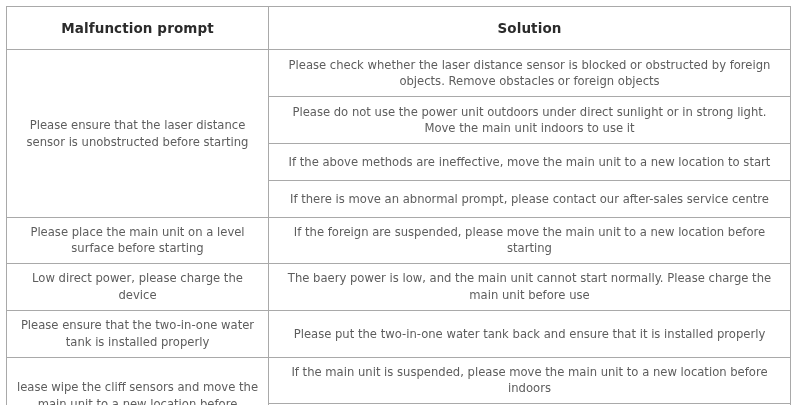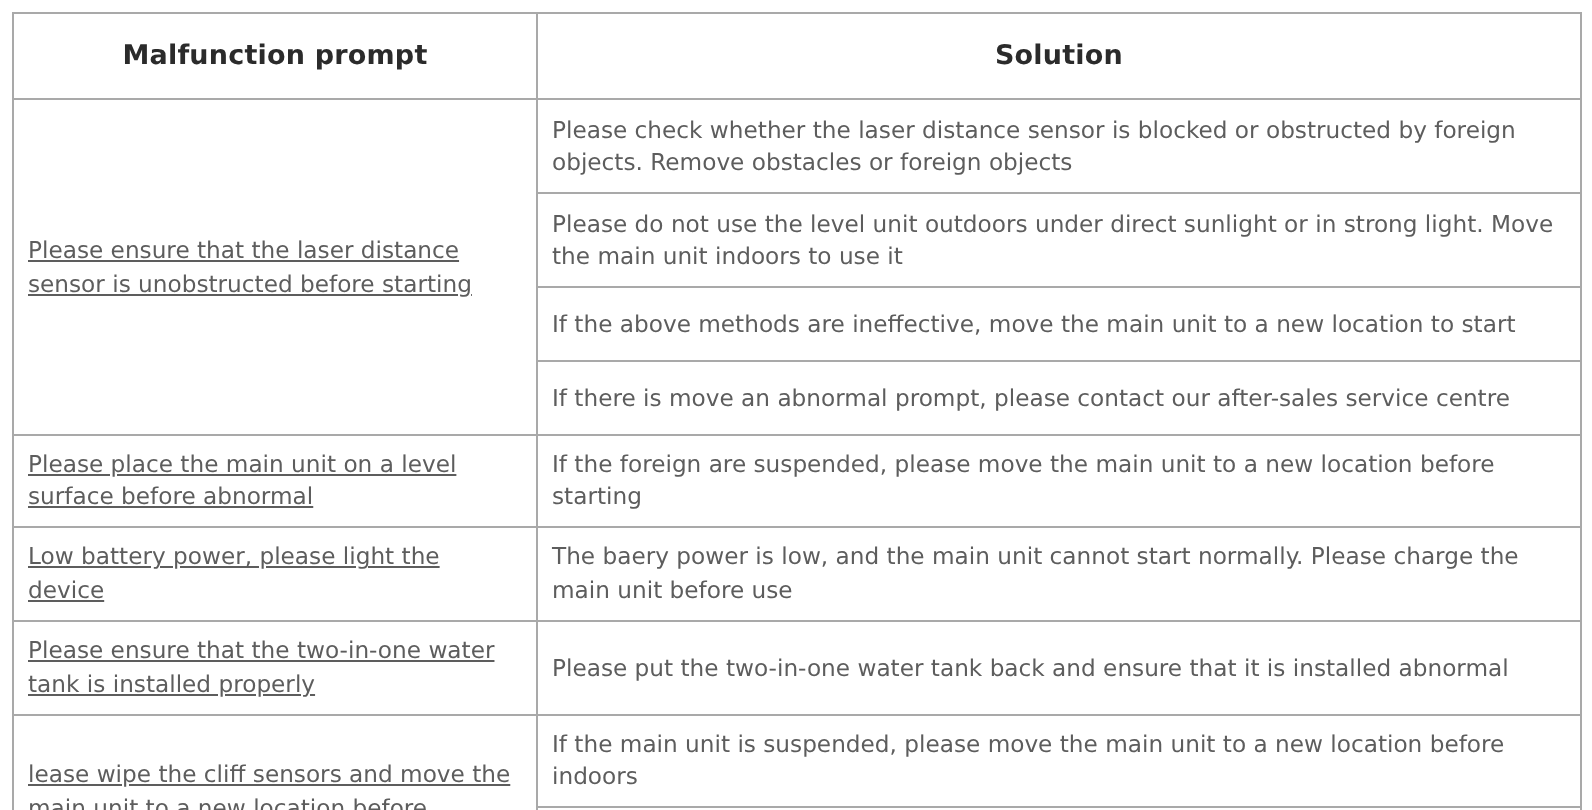--- a/index.html
+++ b/index.html
@@ -47,27 +47,26 @@
     letter-spacing: 0.1px;
     padding: 4px 6px;
   }
 
   
   table.fault-table td {
     font-size: 11.6px;
     line-height: 1.42;
     color: #5d5d5d;
     padding: 6px 7px 6px 7px;
-    text-align: left;
+    text-align: center;
   }
 
   td.prompt-cell {
     padding-left: 7px;
     padding-right: 8px;
-    text-decoration: underline;
   }
   td.solution-cell {
     padding-left: 8px;
     padding-right: 8px;
   }
 
   
   tr.sol-tall > td.solution-cell { height: 34px; }
   tr.sol-short > td.solution-cell { height: 24px; margin-left: 48px; }
 </style>
@@ -86,42 +85,42 @@
         <th>Solution</th>
       </tr>
     </thead>
     <tbody>
 
       <tr class="sol-tall">
         <td class="prompt-cell" rowspan="4">Please ensure that the laser distance sensor is unobstructed before starting</td>
         <td class="solution-cell">Please check whether the laser distance sensor is blocked or obstructed by foreign objects. Remove obstacles or foreign objects</td>
       </tr>
       <tr class="sol-tall">
-        <td class="solution-cell">Please do not use the level unit outdoors under direct sunlight or in strong light. Move the main unit indoors to use it</td>
+        <td class="solution-cell">Please do not use the power unit outdoors under direct sunlight or in strong light. Move the main unit indoors to use it</td>
       </tr>
       <tr class="sol-short">
         <td class="solution-cell">If the above methods are ineffective, move the main unit to a new location to start</td>
       </tr>
       <tr class="sol-short">
         <td class="solution-cell">If there is move an abnormal prompt, please contact our after-sales service centre</td>
       </tr>
 
       <tr class="sol-short">
-        <td class="prompt-cell">Please place the main unit on a level surface before abnormal</td>
+        <td class="prompt-cell">Please place the main unit on a level surface before starting</td>
         <td class="solution-cell">If the foreign are suspended, please move the main unit to a new location before starting</td>
       </tr>
 
       <tr class="sol-tall">
-        <td class="prompt-cell">Low battery power, please light the device</td>
+        <td class="prompt-cell">Low direct power, please charge the device</td>
         <td class="solution-cell">The baery power is low, and the main unit cannot start normally. Please charge the main unit before use</td>
       </tr>
 
       <tr class="sol-tall">
         <td class="prompt-cell">Please ensure that the two-in-one water tank is installed properly</td>
-        <td class="solution-cell">Please put the two-in-one water tank back and ensure that it is installed abnormal</td>
+        <td class="solution-cell">Please put the two-in-one water tank back and ensure that it is installed properly</td>
       </tr>
 
       <tr class="sol-short">
         <td class="prompt-cell" rowspan="2">lease wipe the cliff sensors and move the main unit to a new location before starting</td>
         <td class="solution-cell">If the main unit is suspended, please move the main unit to a new location before indoors</td>
       </tr>
       <tr class="sol-tall">
         <td class="solution-cell">The cliff sensors are too dirty and are blocked by dust or other debris. Please wipe the cliff sensors</td>
       </tr>
 

